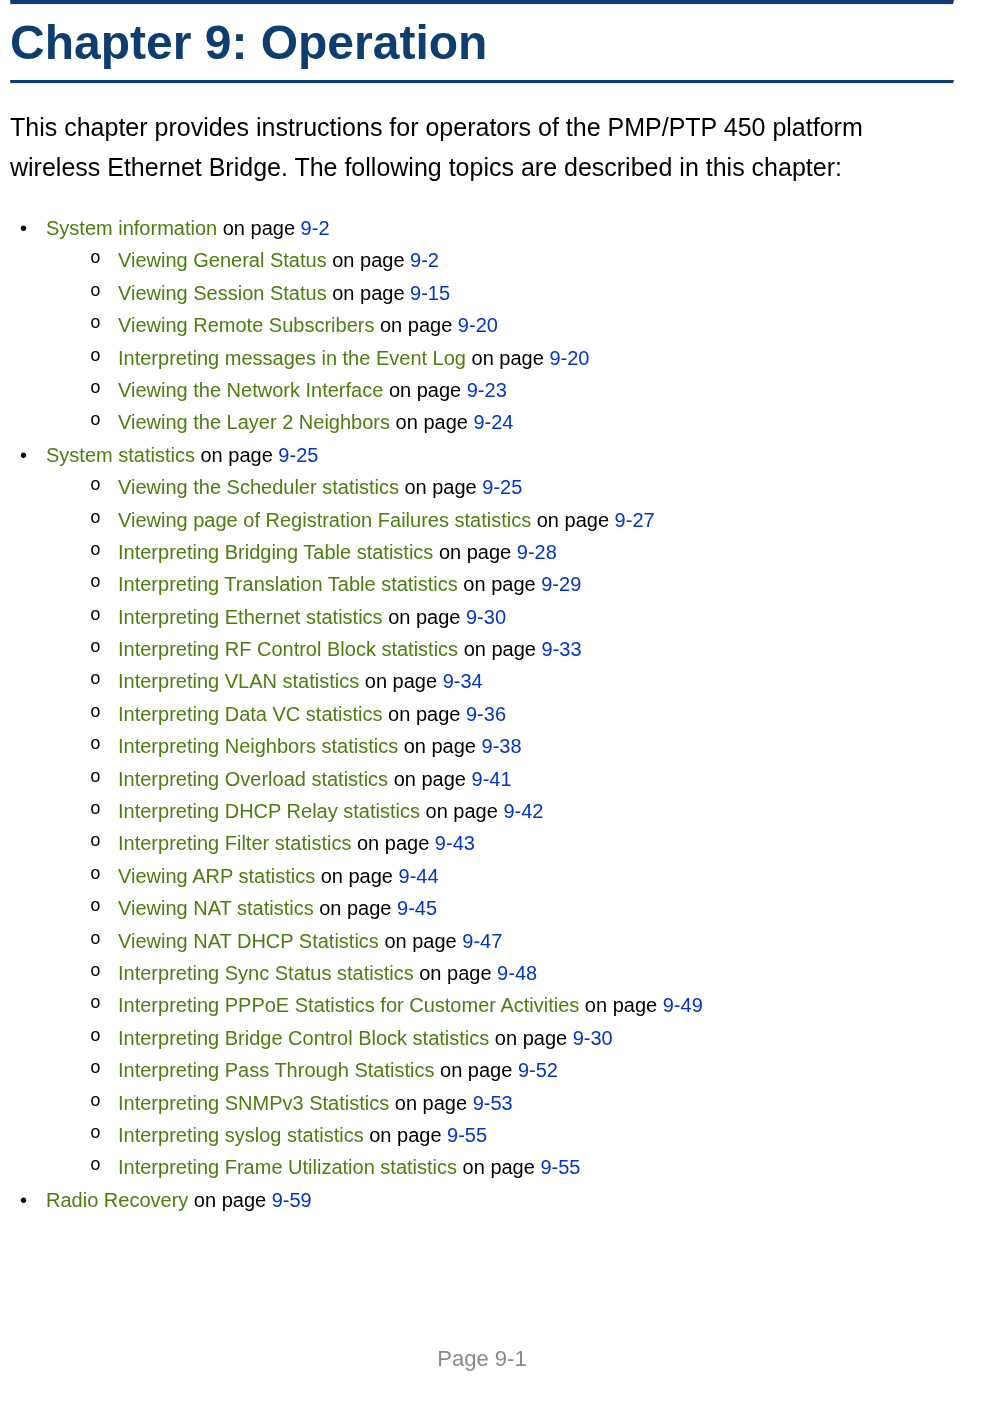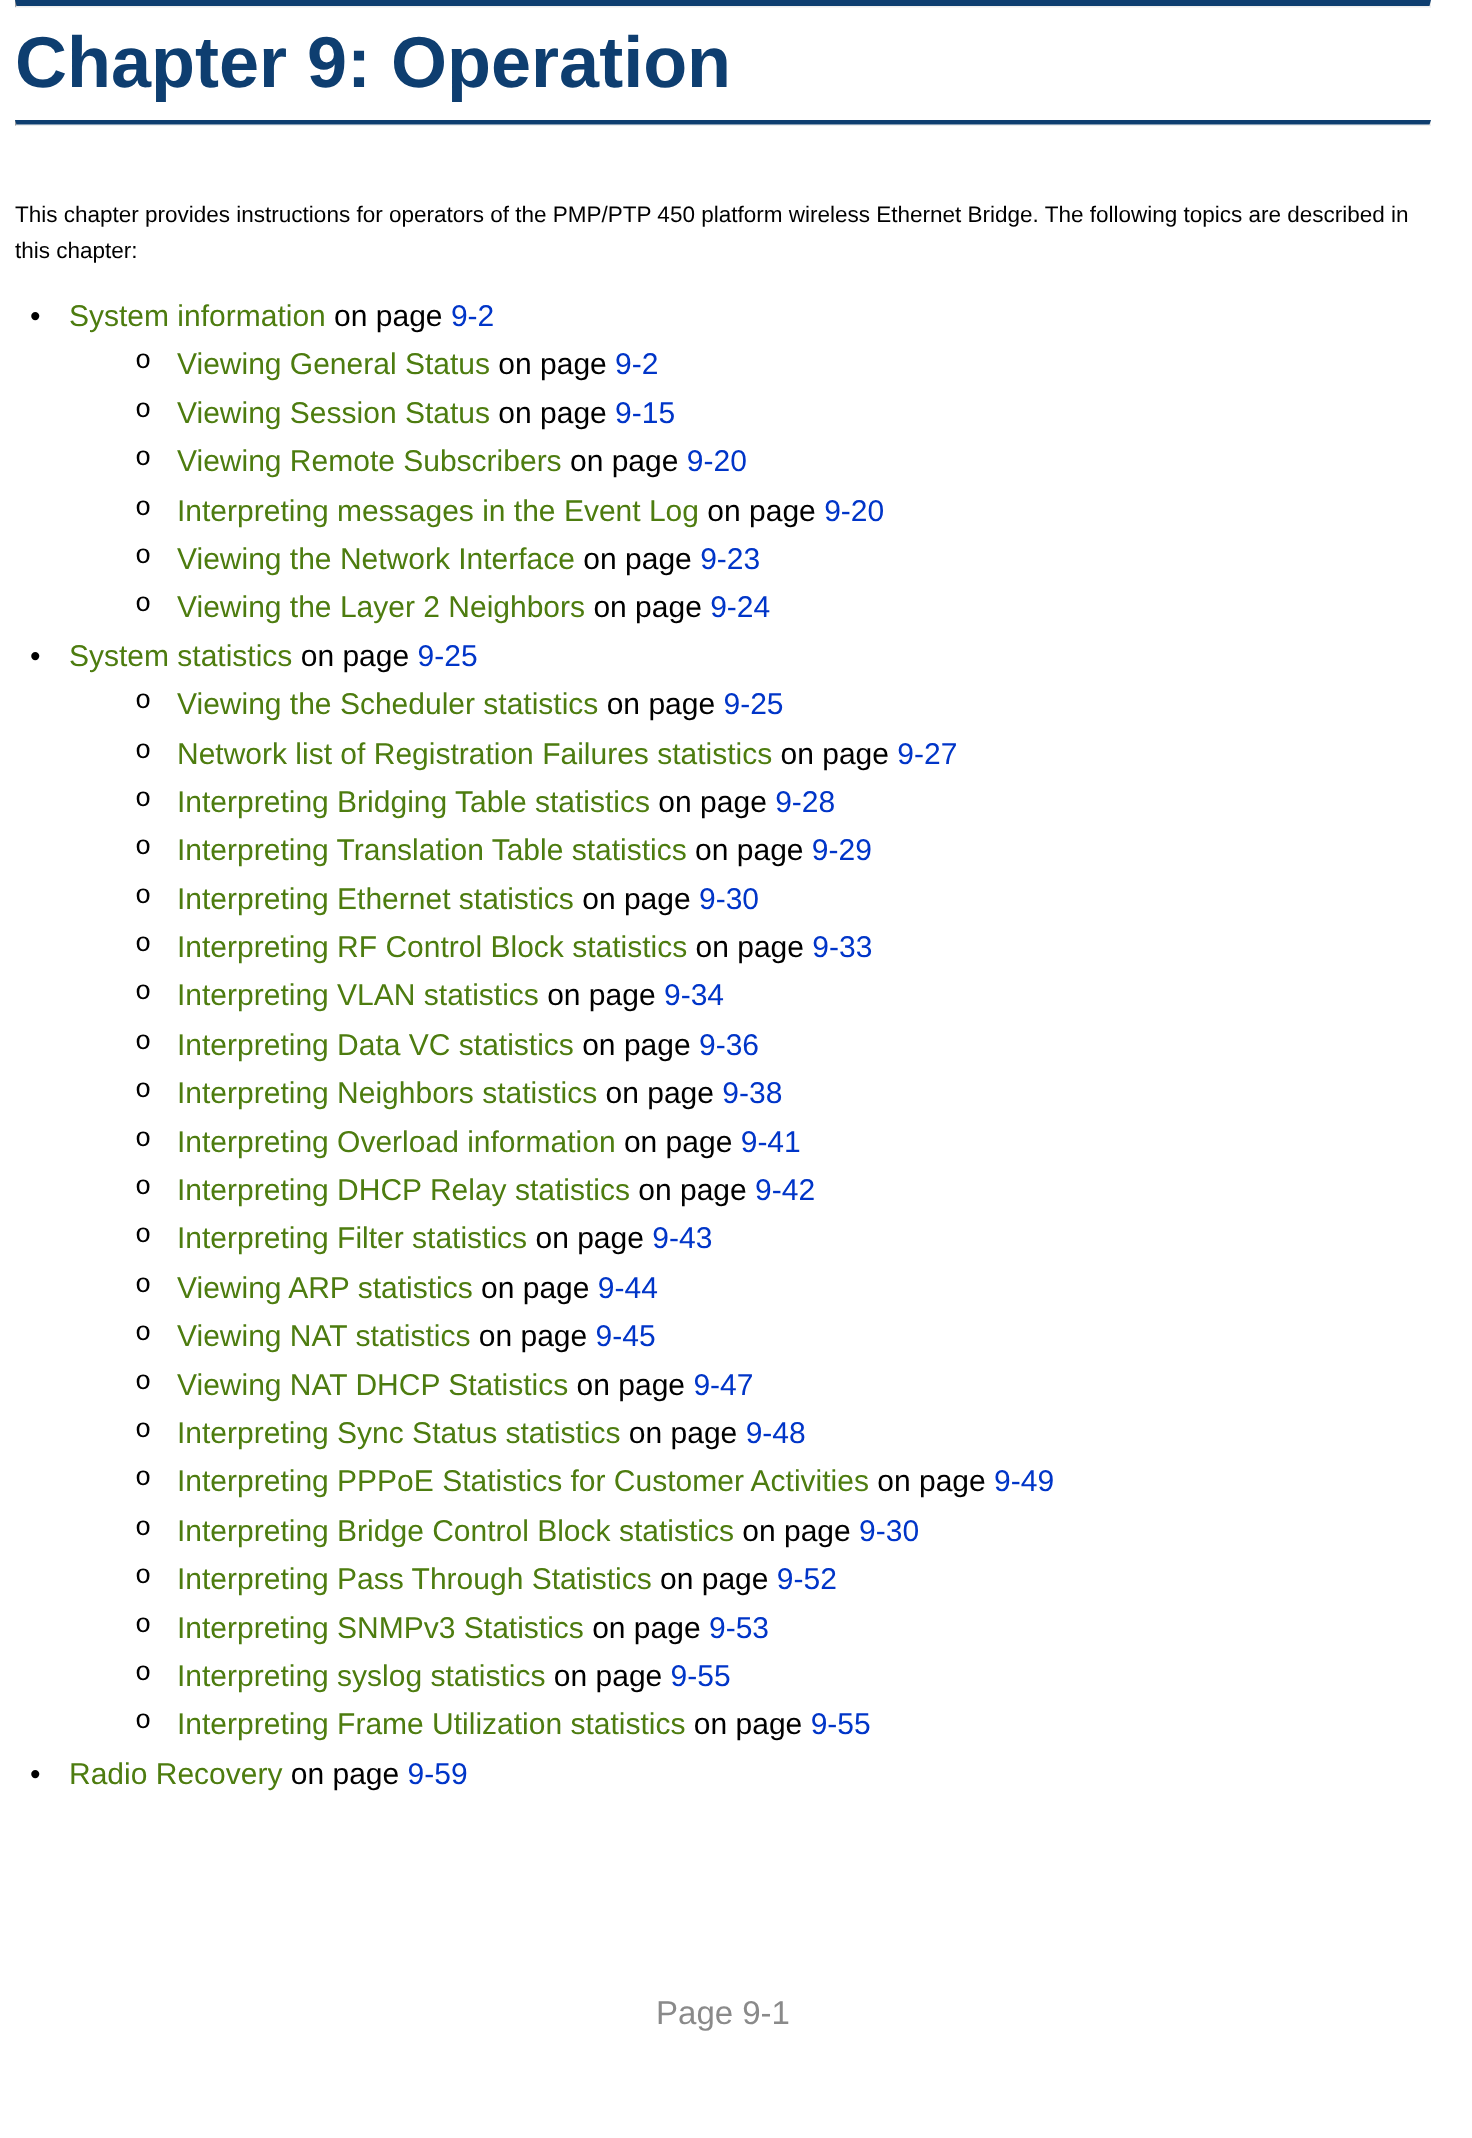--- a/index.html
+++ b/index.html
@@ -25,22 +25,22 @@
   h1.chapter-title {
     font-family: "Arial Narrow", Arial, sans-serif;
     font-stretch: condensed;
     font-weight: bold;
     color: #0e3e70;
     font-size: 48px;
     margin: 10px 0 10px 0;
     letter-spacing: 0px;
   }
   .intro {
-    margin-top: 48px;
-    font-size: 15px;
+    margin-top: 23px;
+    font-size: 25px;
     line-height: 1.6;
   }
   ul.top {
     list-style: none;
     padding-left: 0;
     margin: 4px 0 0 0;
     font-size: 20px;
     line-height: 1.62;
   }
   ul.top > li {
@@ -103,29 +103,29 @@
       <li><span class="link">System information</span><span class="onpage"> on page </span><span class="pgref">9-2</span><ul class="sub">
           <li><span class="link">Viewing General Status</span><span class="onpage"> on page </span><span class="pgref">9-2</span></li>
           <li><span class="link">Viewing Session Status</span><span class="onpage"> on page </span><span class="pgref">9-15</span></li>
           <li><span class="link">Viewing Remote Subscribers</span><span class="onpage"> on page </span><span class="pgref">9-20</span></li>
           <li><span class="link">Interpreting messages in the Event Log</span><span class="onpage"> on page </span><span class="pgref">9-20</span></li>
           <li><span class="link">Viewing the Network Interface</span><span class="onpage"> on page </span><span class="pgref">9-23</span></li>
           <li><span class="link">Viewing the Layer 2 Neighbors</span><span class="onpage"> on page </span><span class="pgref">9-24</span></li>
         </ul></li>
       <li><span class="link">System statistics</span><span class="onpage"> on page </span><span class="pgref">9-25</span><ul class="sub">
           <li><span class="link">Viewing the Scheduler statistics</span><span class="onpage"> on page </span><span class="pgref">9-25</span></li>
-          <li><span class="link">Network list of Registration Failures statistics</span><span class="onpage"> on page </span><span class="pgref">9-27</span></li>
+          <li><span class="link">Viewing page of Registration Failures statistics</span><span class="onpage"> on page </span><span class="pgref">9-27</span></li>
           <li><span class="link">Interpreting Bridging Table statistics</span><span class="onpage"> on page </span><span class="pgref">9-28</span></li>
           <li><span class="link">Interpreting Translation Table statistics</span><span class="onpage"> on page </span><span class="pgref">9-29</span></li>
           <li><span class="link">Interpreting Ethernet statistics</span><span class="onpage"> on page </span><span class="pgref">9-30</span></li>
           <li><span class="link">Interpreting RF Control Block statistics</span><span class="onpage"> on page </span><span class="pgref">9-33</span></li>
           <li><span class="link">Interpreting VLAN statistics</span><span class="onpage"> on page </span><span class="pgref">9-34</span></li>
           <li><span class="link">Interpreting Data VC statistics</span><span class="onpage"> on page </span><span class="pgref">9-36</span></li>
           <li><span class="link">Interpreting Neighbors statistics</span><span class="onpage"> on page </span><span class="pgref">9-38</span></li>
-          <li><span class="link">Interpreting Overload information</span><span class="onpage"> on page </span><span class="pgref">9-41</span></li>
+          <li><span class="link">Interpreting Overload statistics</span><span class="onpage"> on page </span><span class="pgref">9-41</span></li>
           <li><span class="link">Interpreting DHCP Relay statistics</span><span class="onpage"> on page </span><span class="pgref">9-42</span></li>
           <li><span class="link">Interpreting Filter statistics</span><span class="onpage"> on page </span><span class="pgref">9-43</span></li>
           <li><span class="link">Viewing ARP statistics</span><span class="onpage"> on page </span><span class="pgref">9-44</span></li>
           <li><span class="link">Viewing NAT statistics</span><span class="onpage"> on page </span><span class="pgref">9-45</span></li>
           <li><span class="link">Viewing NAT DHCP Statistics</span><span class="onpage"> on page </span><span class="pgref">9-47</span></li>
           <li><span class="link">Interpreting Sync Status statistics</span><span class="onpage"> on page </span><span class="pgref">9-48</span></li>
           <li><span class="link">Interpreting PPPoE Statistics for Customer Activities</span><span class="onpage"> on page </span><span class="pgref">9-49</span></li>
           <li><span class="link">Interpreting Bridge Control Block statistics</span><span class="onpage"> on page </span><span class="pgref">9-30</span></li>
           <li><span class="link">Interpreting Pass Through Statistics</span><span class="onpage"> on page </span><span class="pgref">9-52</span></li>
           <li><span class="link">Interpreting SNMPv3 Statistics</span><span class="onpage"> on page </span><span class="pgref">9-53</span></li>

